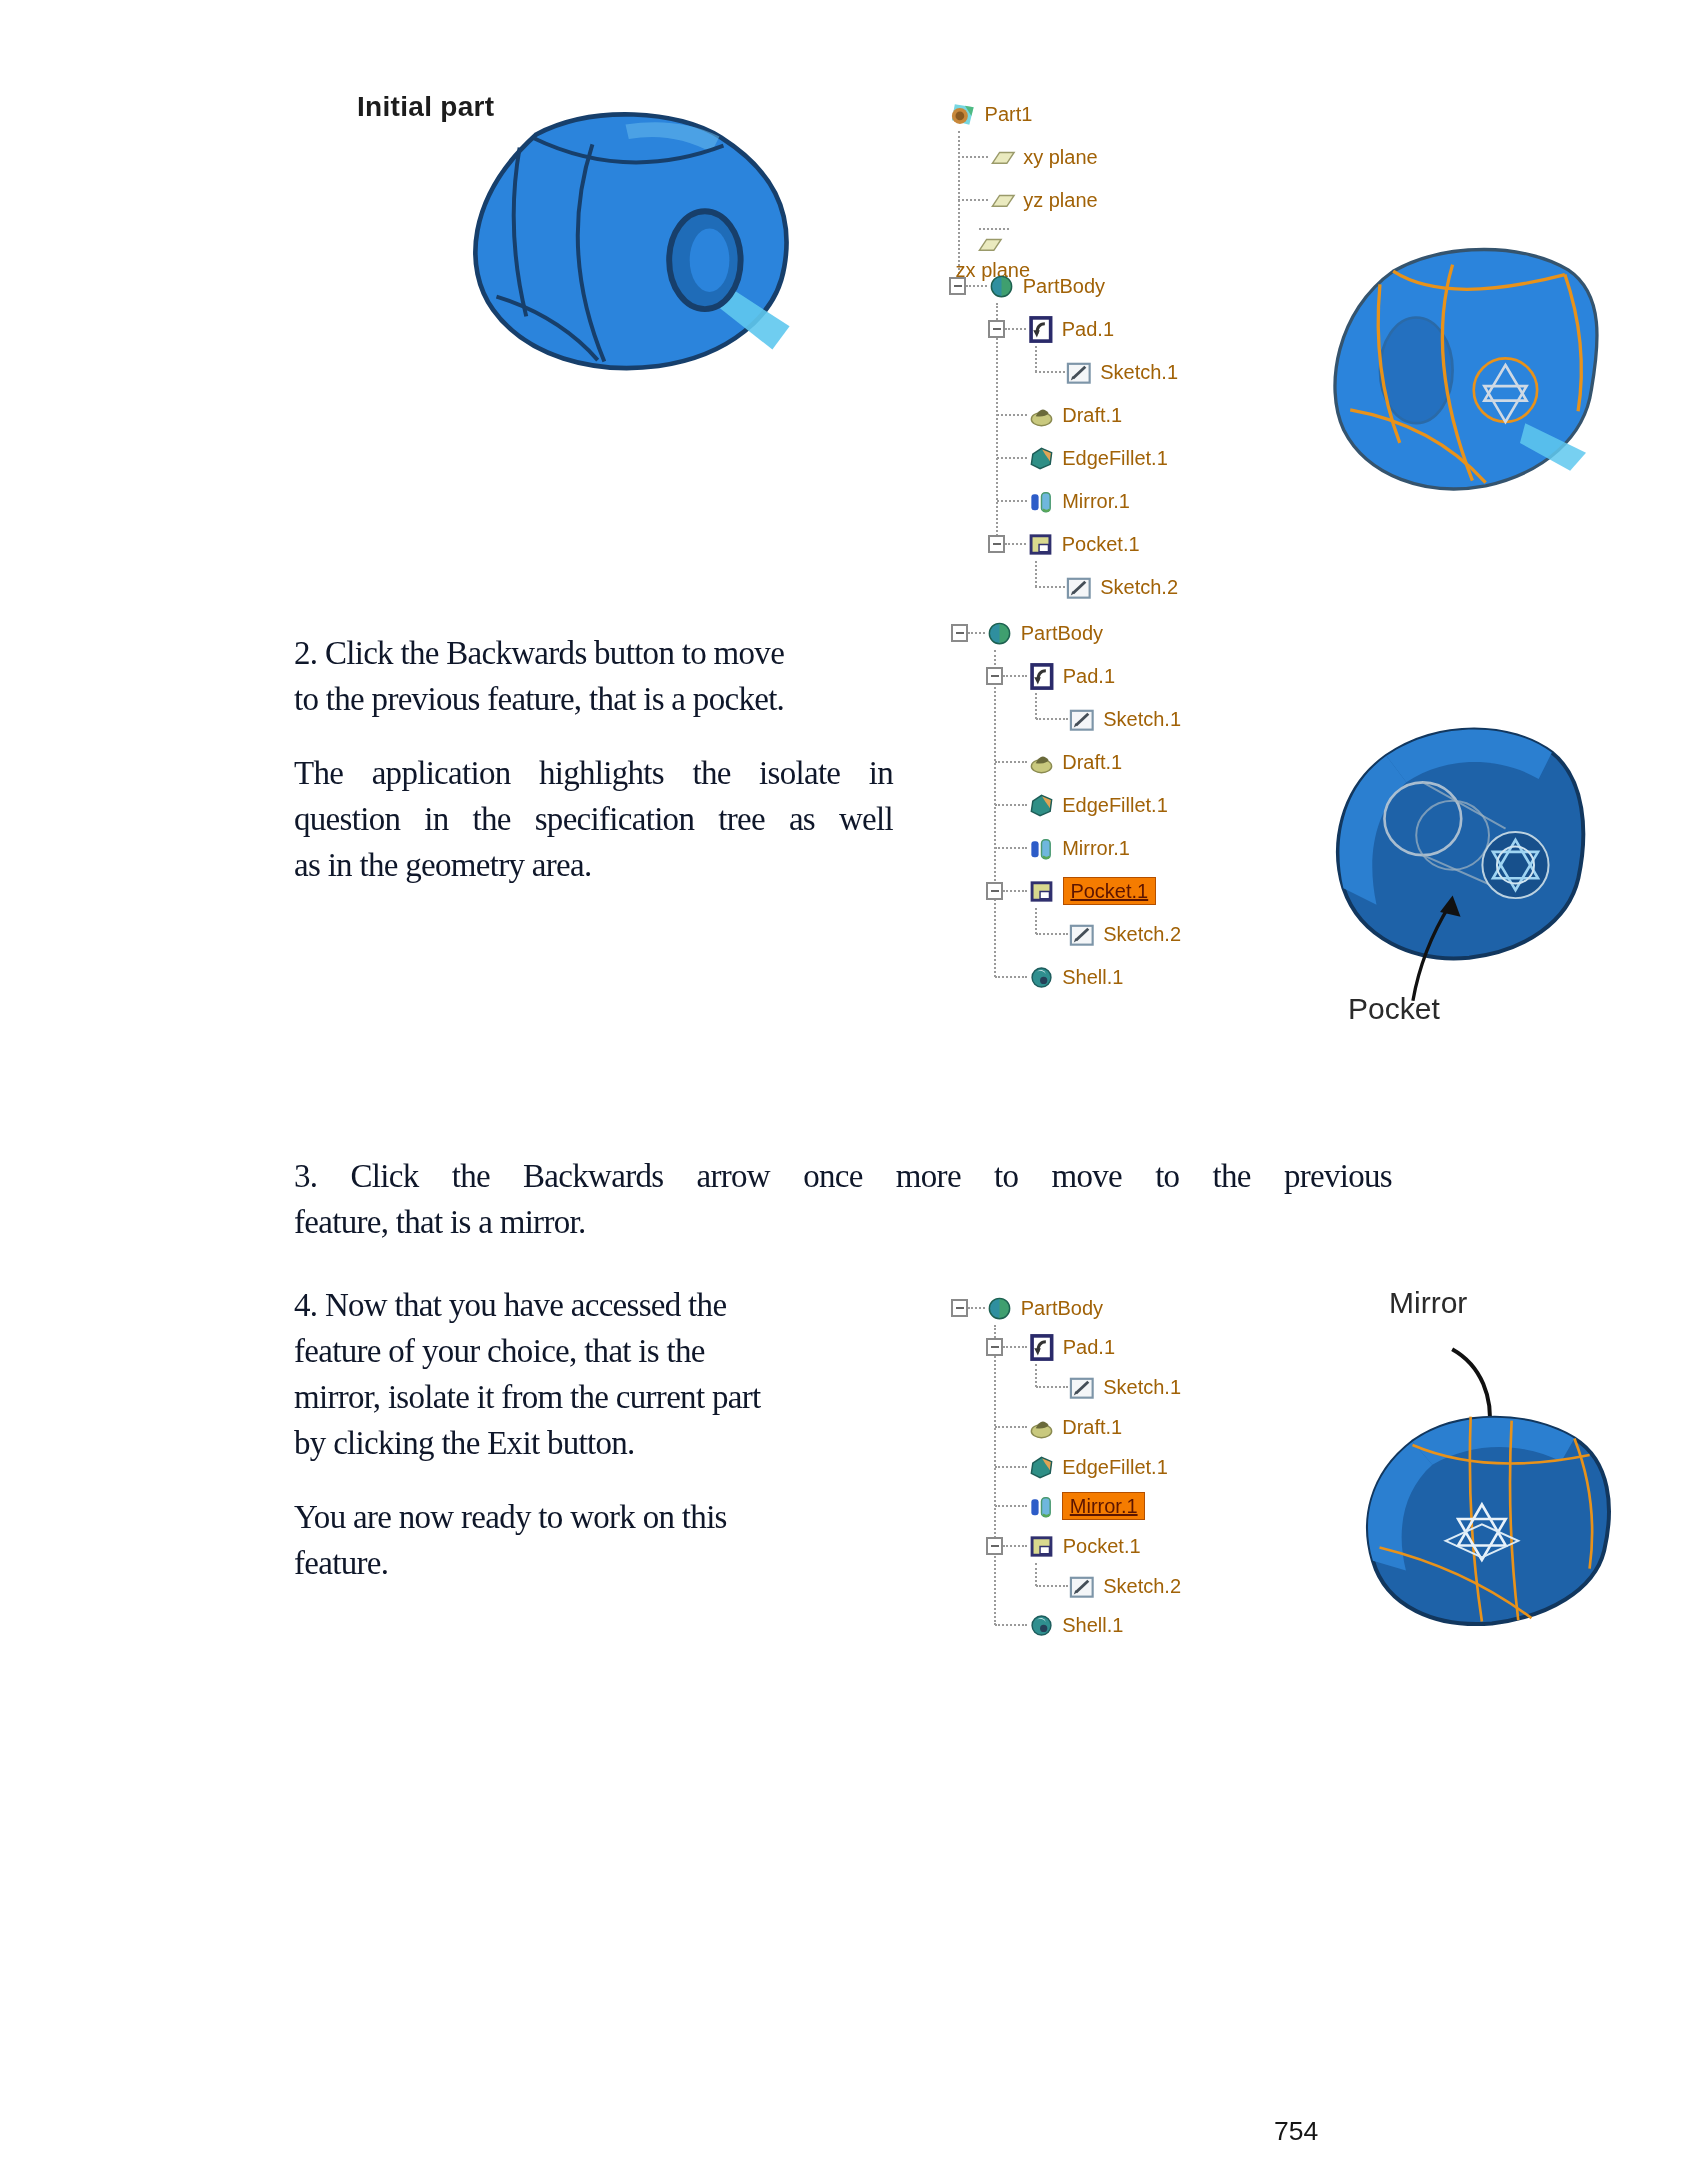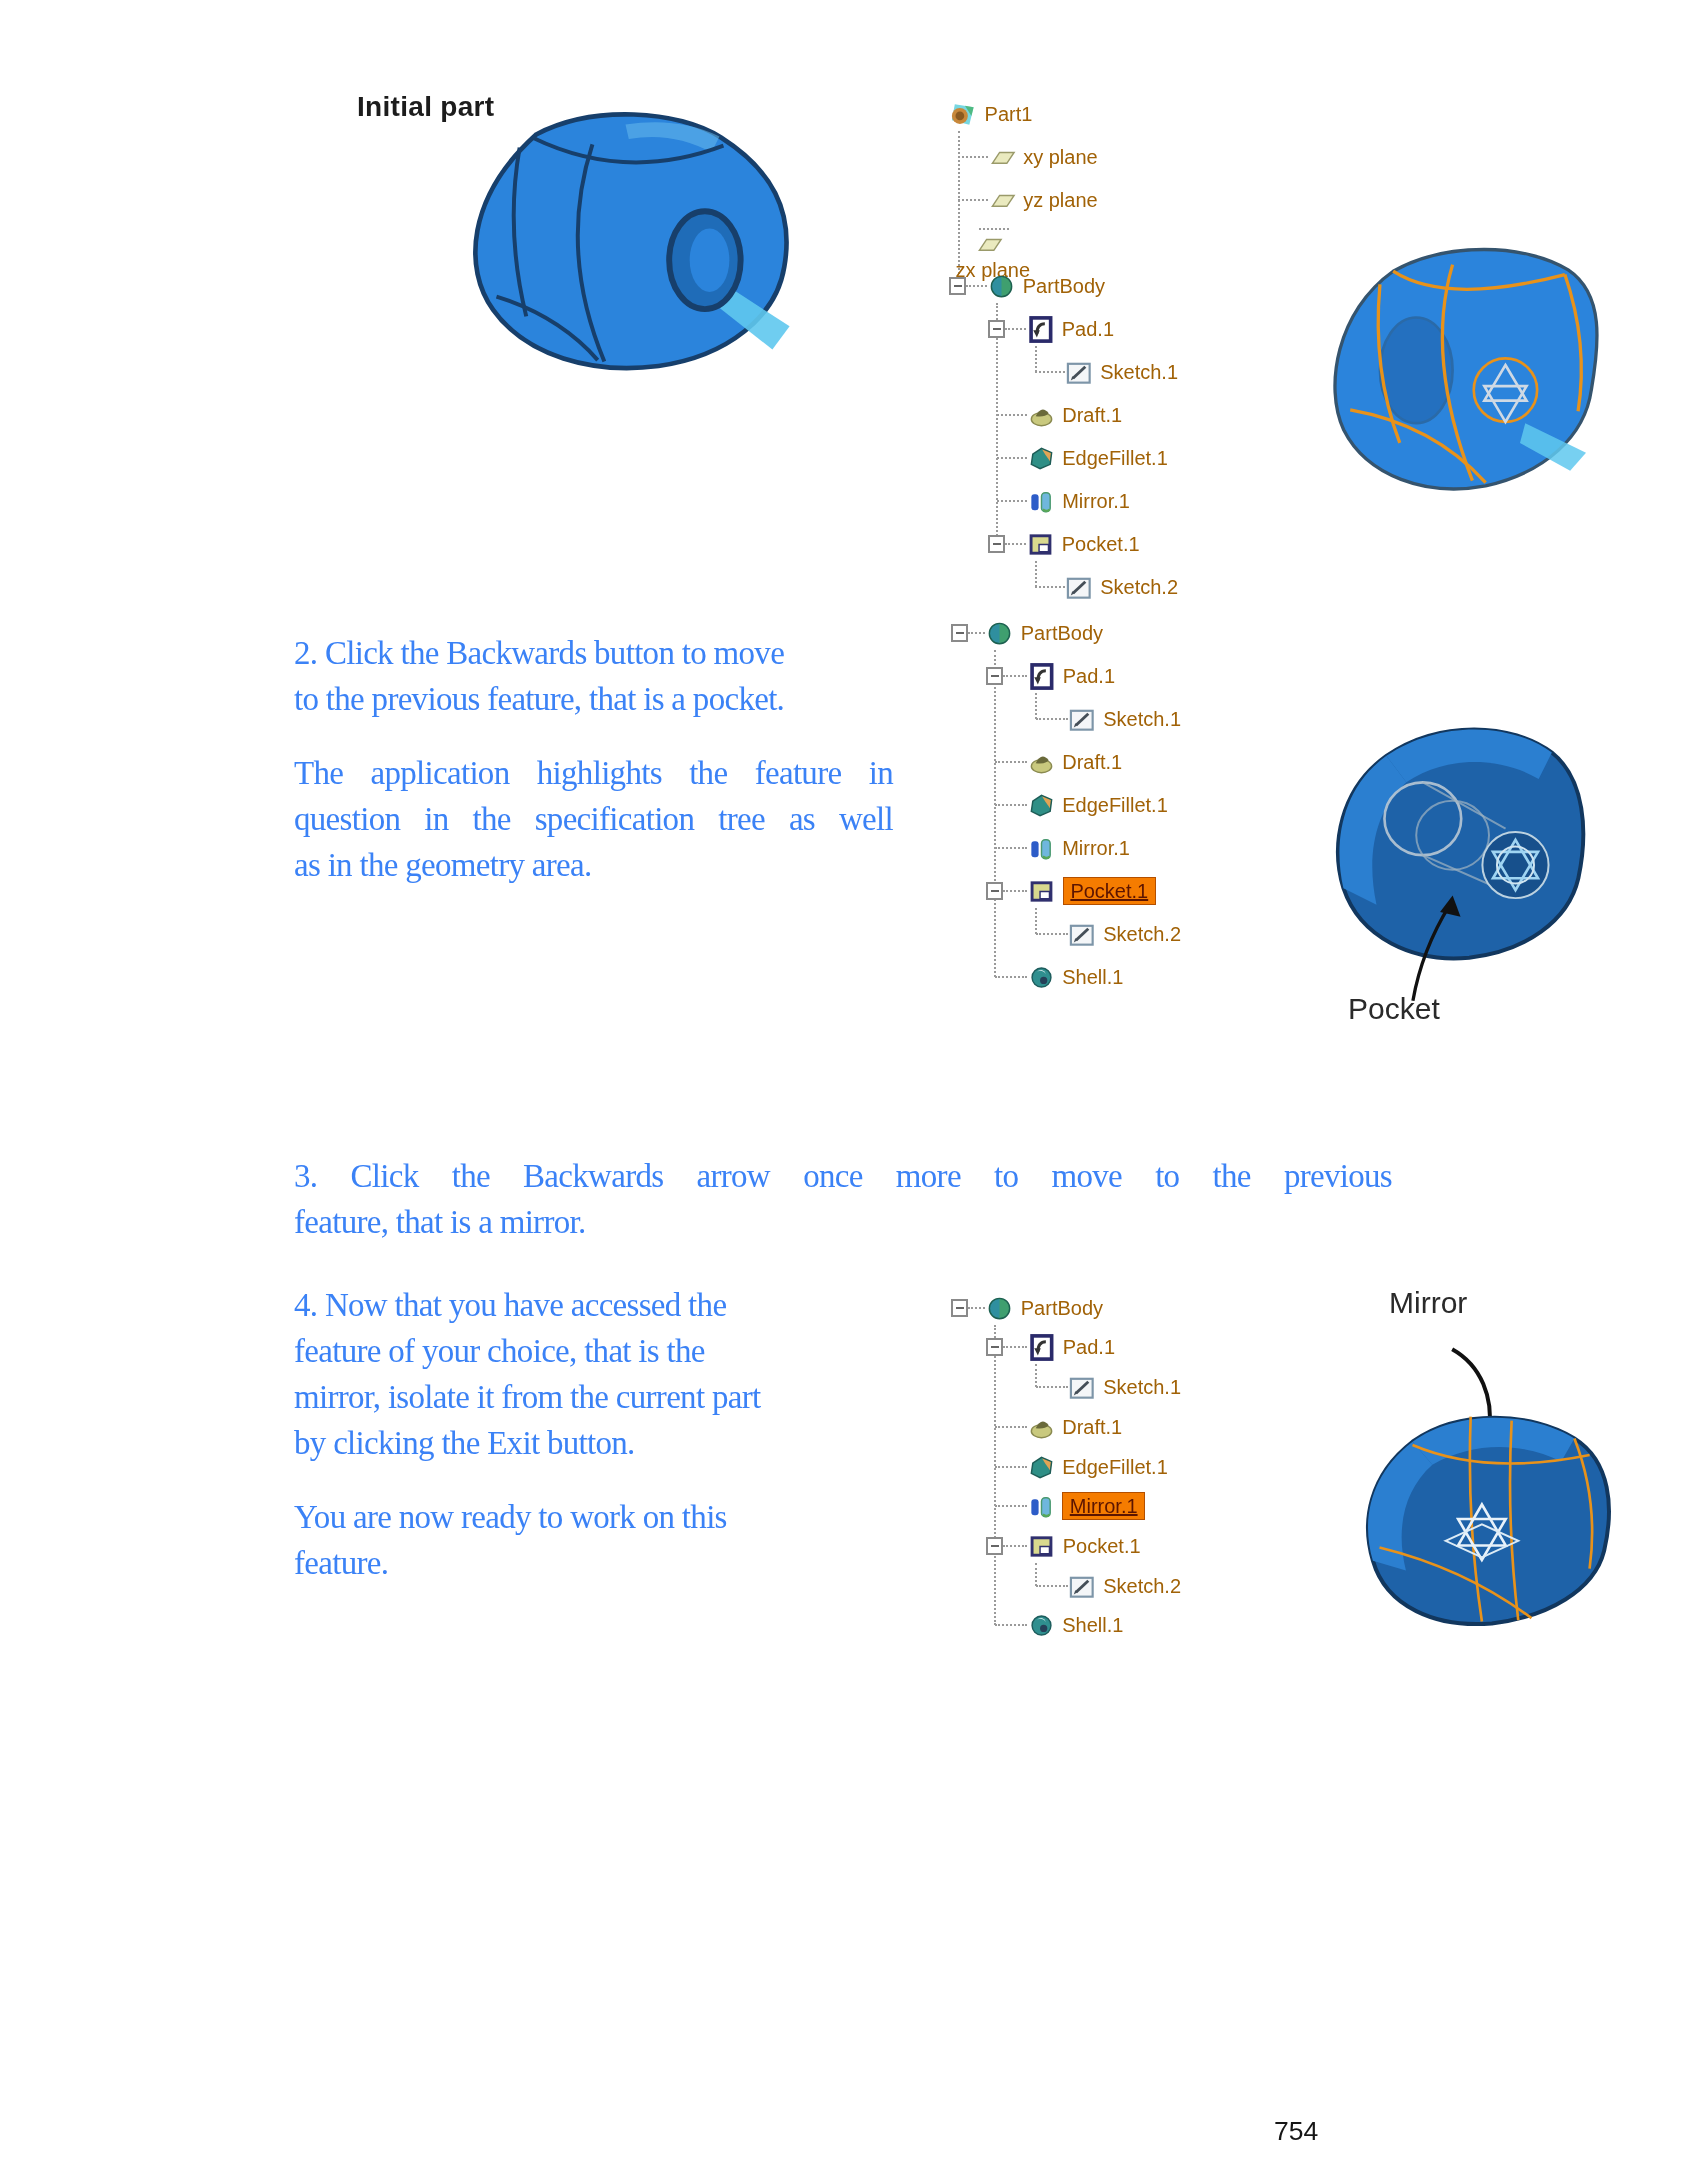--- a/index.html
+++ b/index.html
@@ -2,21 +2,21 @@
 <html style="font-size:10.6px"><head>
 <meta charset="utf-8">
 <style>
   html,body{margin:0;padding:0;background:#e8e8e8;}
   #page{position:relative;width:1687px;height:2183px;background:#ffffff;overflow:hidden;
         font-family:"Liberation Serif",serif;}
   .abs{position:absolute;}
   .fig-label{position:absolute;font-family:"Liberation Sans",sans-serif;font-weight:700;
              font-size:28px;color:#1c1c1c;letter-spacing:0.3px;}
   .cap{position:absolute;font-family:"Liberation Sans",sans-serif;font-size:30px;color:#2a2a2a;}
-  .body-col{position:absolute;font-size:33px;line-height:46px;color:#3b82f6;letter-spacing:-0.7px;}
+  .body-col{position:absolute;font-size:33px;line-height:46px;color:#0f172a;letter-spacing:-0.7px;}
   .para{margin:0 0 28px 0;}
   .para > div{min-height:46px;white-space:nowrap;}
   .para.just > div{white-space:normal;}
   .jline{text-align:justify;text-align-last:justify;white-space:normal!important;}
   .pagenum{position:absolute;font-family:"Liberation Sans",sans-serif;font-size:26.5px;color:#161616;}
   .tree{position:absolute;left:0;top:0;width:1687px;height:2183px;pointer-events:none;}
   .tree-row{position:absolute;height:30px;display:flex;align-items:center;}
   .tree-label{font-family:"Liberation Sans",sans-serif;font-size:20px;color:#a16207;
               margin-left:6.6px;white-space:nowrap;}
   .tree-label.hl{background:#f57c00;color:#5c1500;text-decoration:underline;
@@ -59,21 +59,21 @@
     <polygon points="330,212 362,266 298,266" fill="none" stroke="#cfd9e4" stroke-width="4"></polygon>
     <polygon points="330,298 298,244 362,244" fill="none" stroke="#cfd9e4" stroke-width="4"></polygon>
   </svg>
 
   <div class="body-col" style="left:294px;top:630px;width:599px;">
     <div class="para">
         <div>2. Click the Backwards button to move</div>
         <div>to the previous feature, that is a pocket.</div>
       </div>
     <div class="para just">
-        <div class="jline">The application highlights the feature in</div>
+        <div class="jline">The application highlights the isolate in</div>
         <div class="jline">question in the specification tree as well</div>
         <div>as in the geometry area.</div>
       </div>
   </div>
 
   <svg class="abs" style="left:1287px;top:693px;" width="318" height="311" viewBox="0 0 480 470">
     <path d="M150,95 C230,40 340,45 400,90 C450,130 455,210 440,280 C425,345 360,390 275,400 C190,408 110,370 85,295 C65,230 80,145 150,95 Z" fill="#1e62a8" stroke="#12375e" stroke-width="6"></path>
     <path d="M150,95 C230,40 340,45 400,90 L380,130 C320,95 240,95 180,135 Z" fill="#2b7fd0"></path>
     <path d="M85,295 C70,230 80,145 150,95 L180,135 C130,180 120,250 135,320 Z" fill="#2b7fd0"></path>
     <ellipse cx="205" cy="190" rx="58" ry="55" fill="none" stroke="#b8c8d4" stroke-width="4" opacity="0.9"></ellipse>

